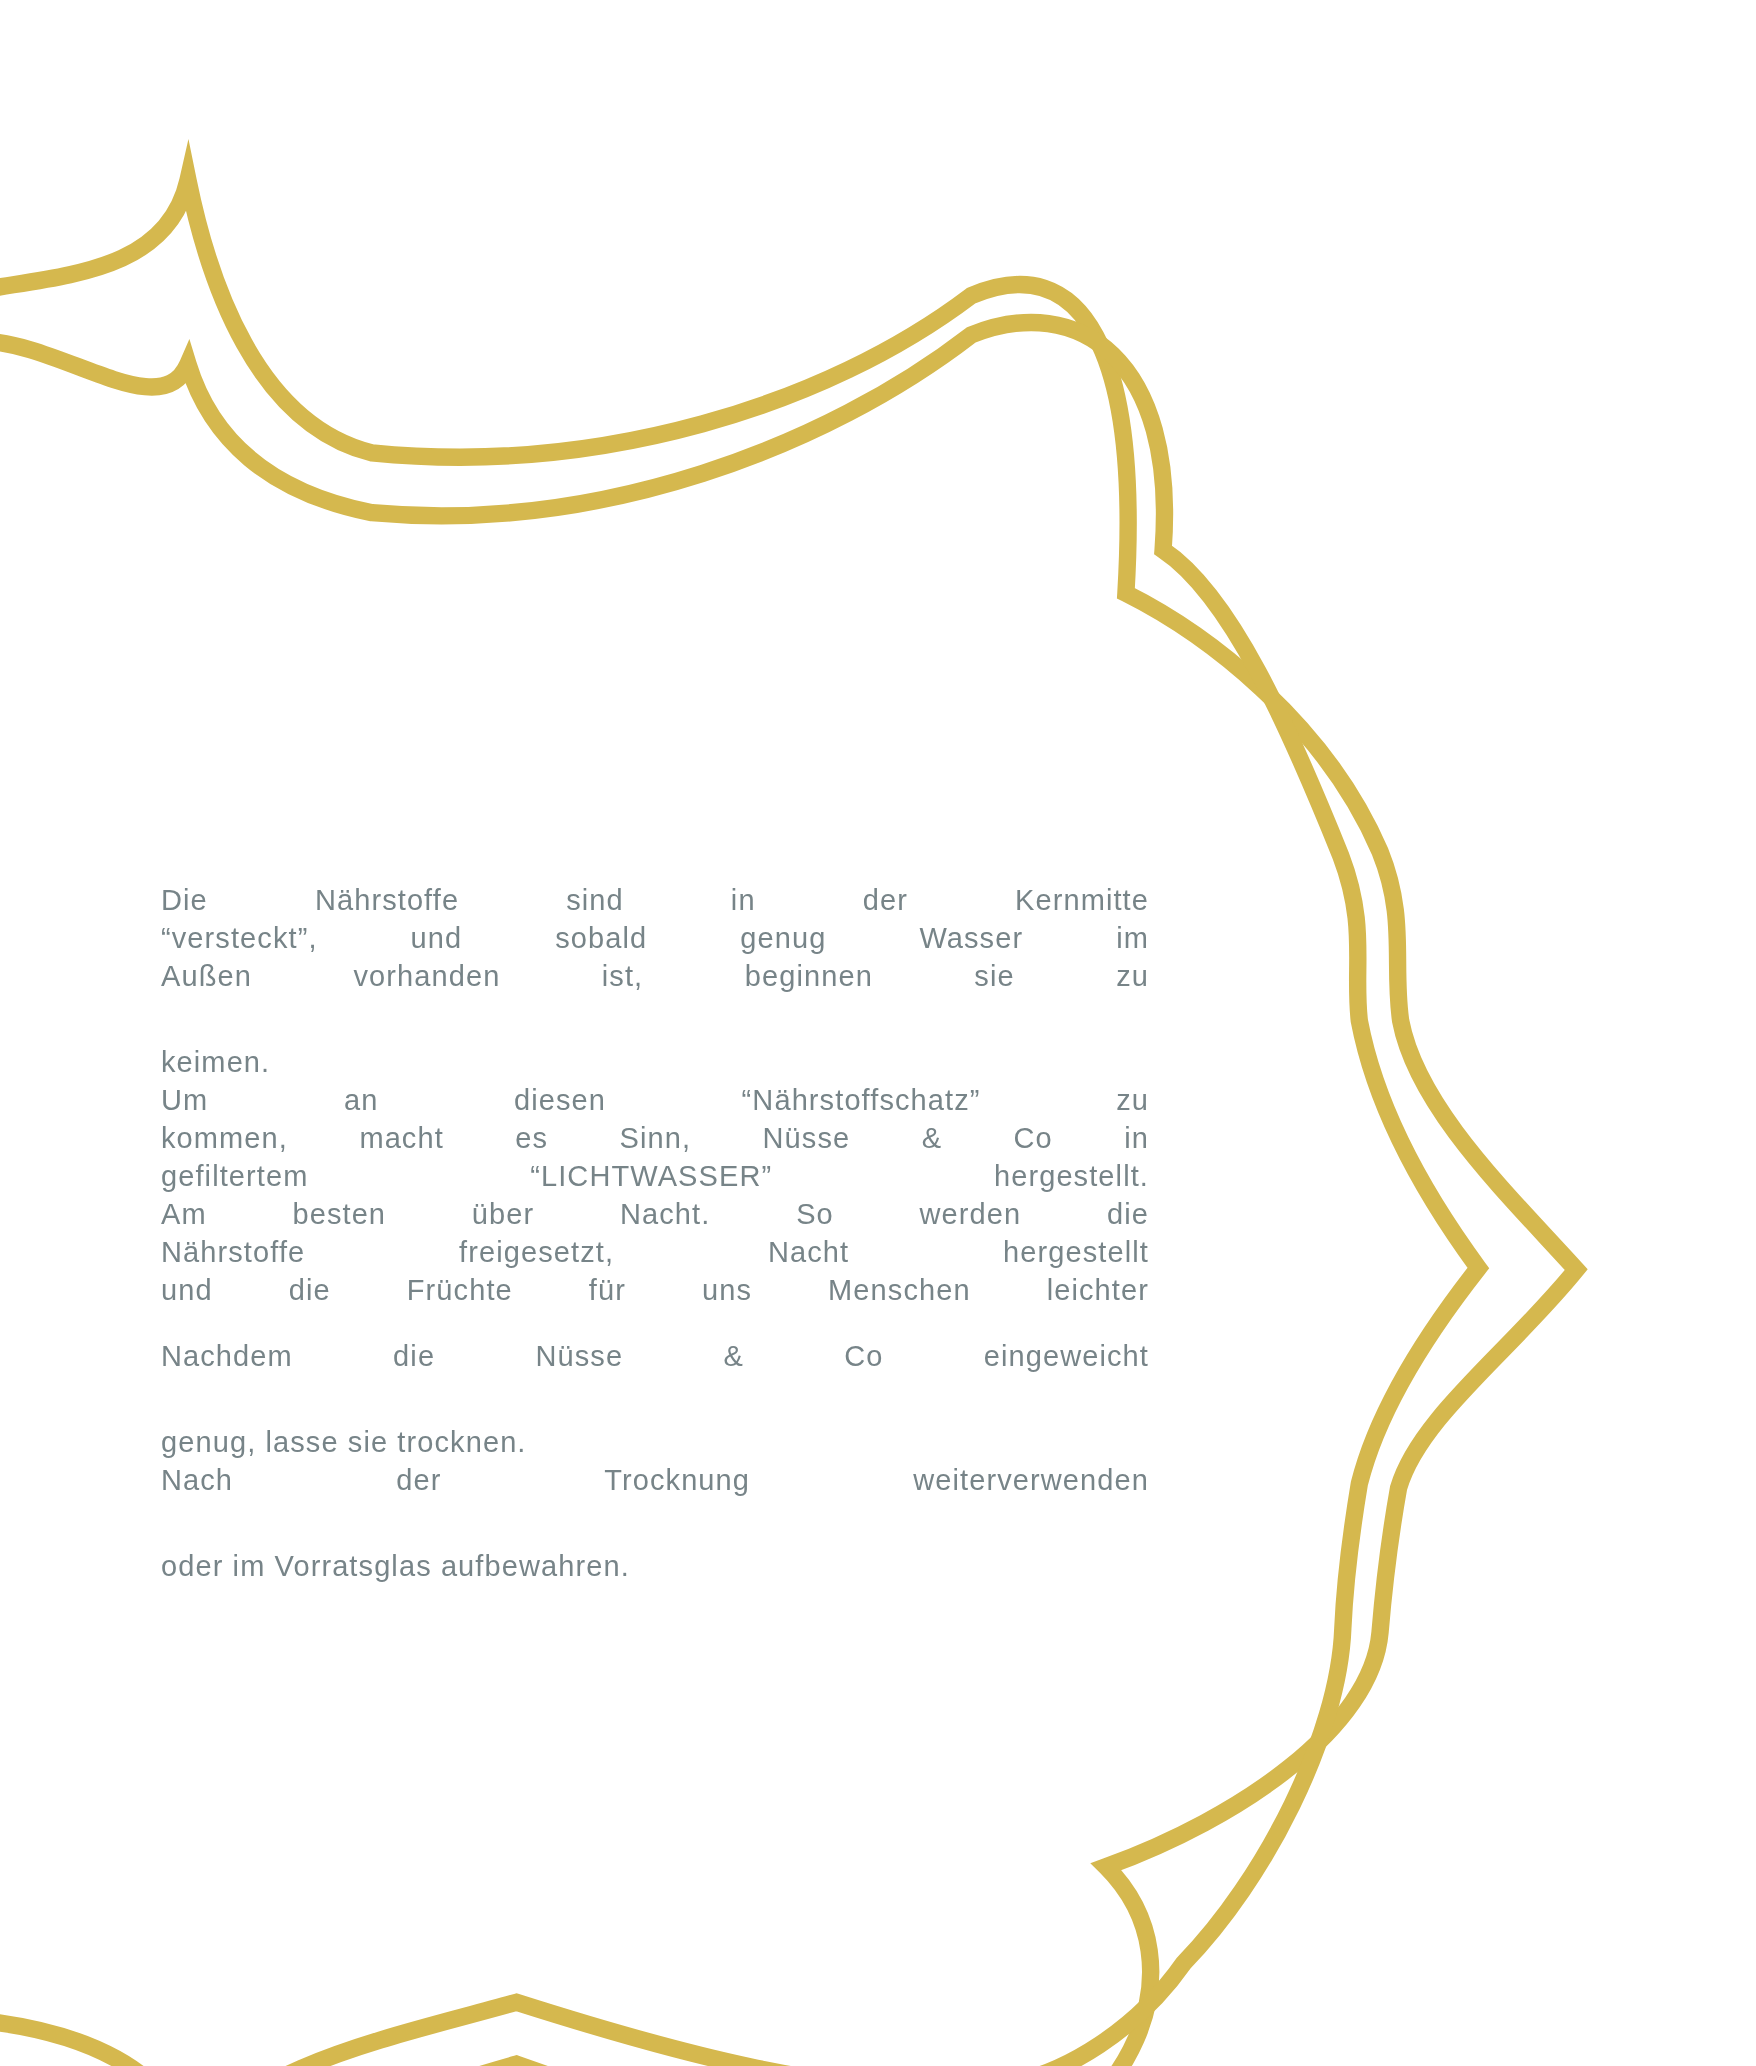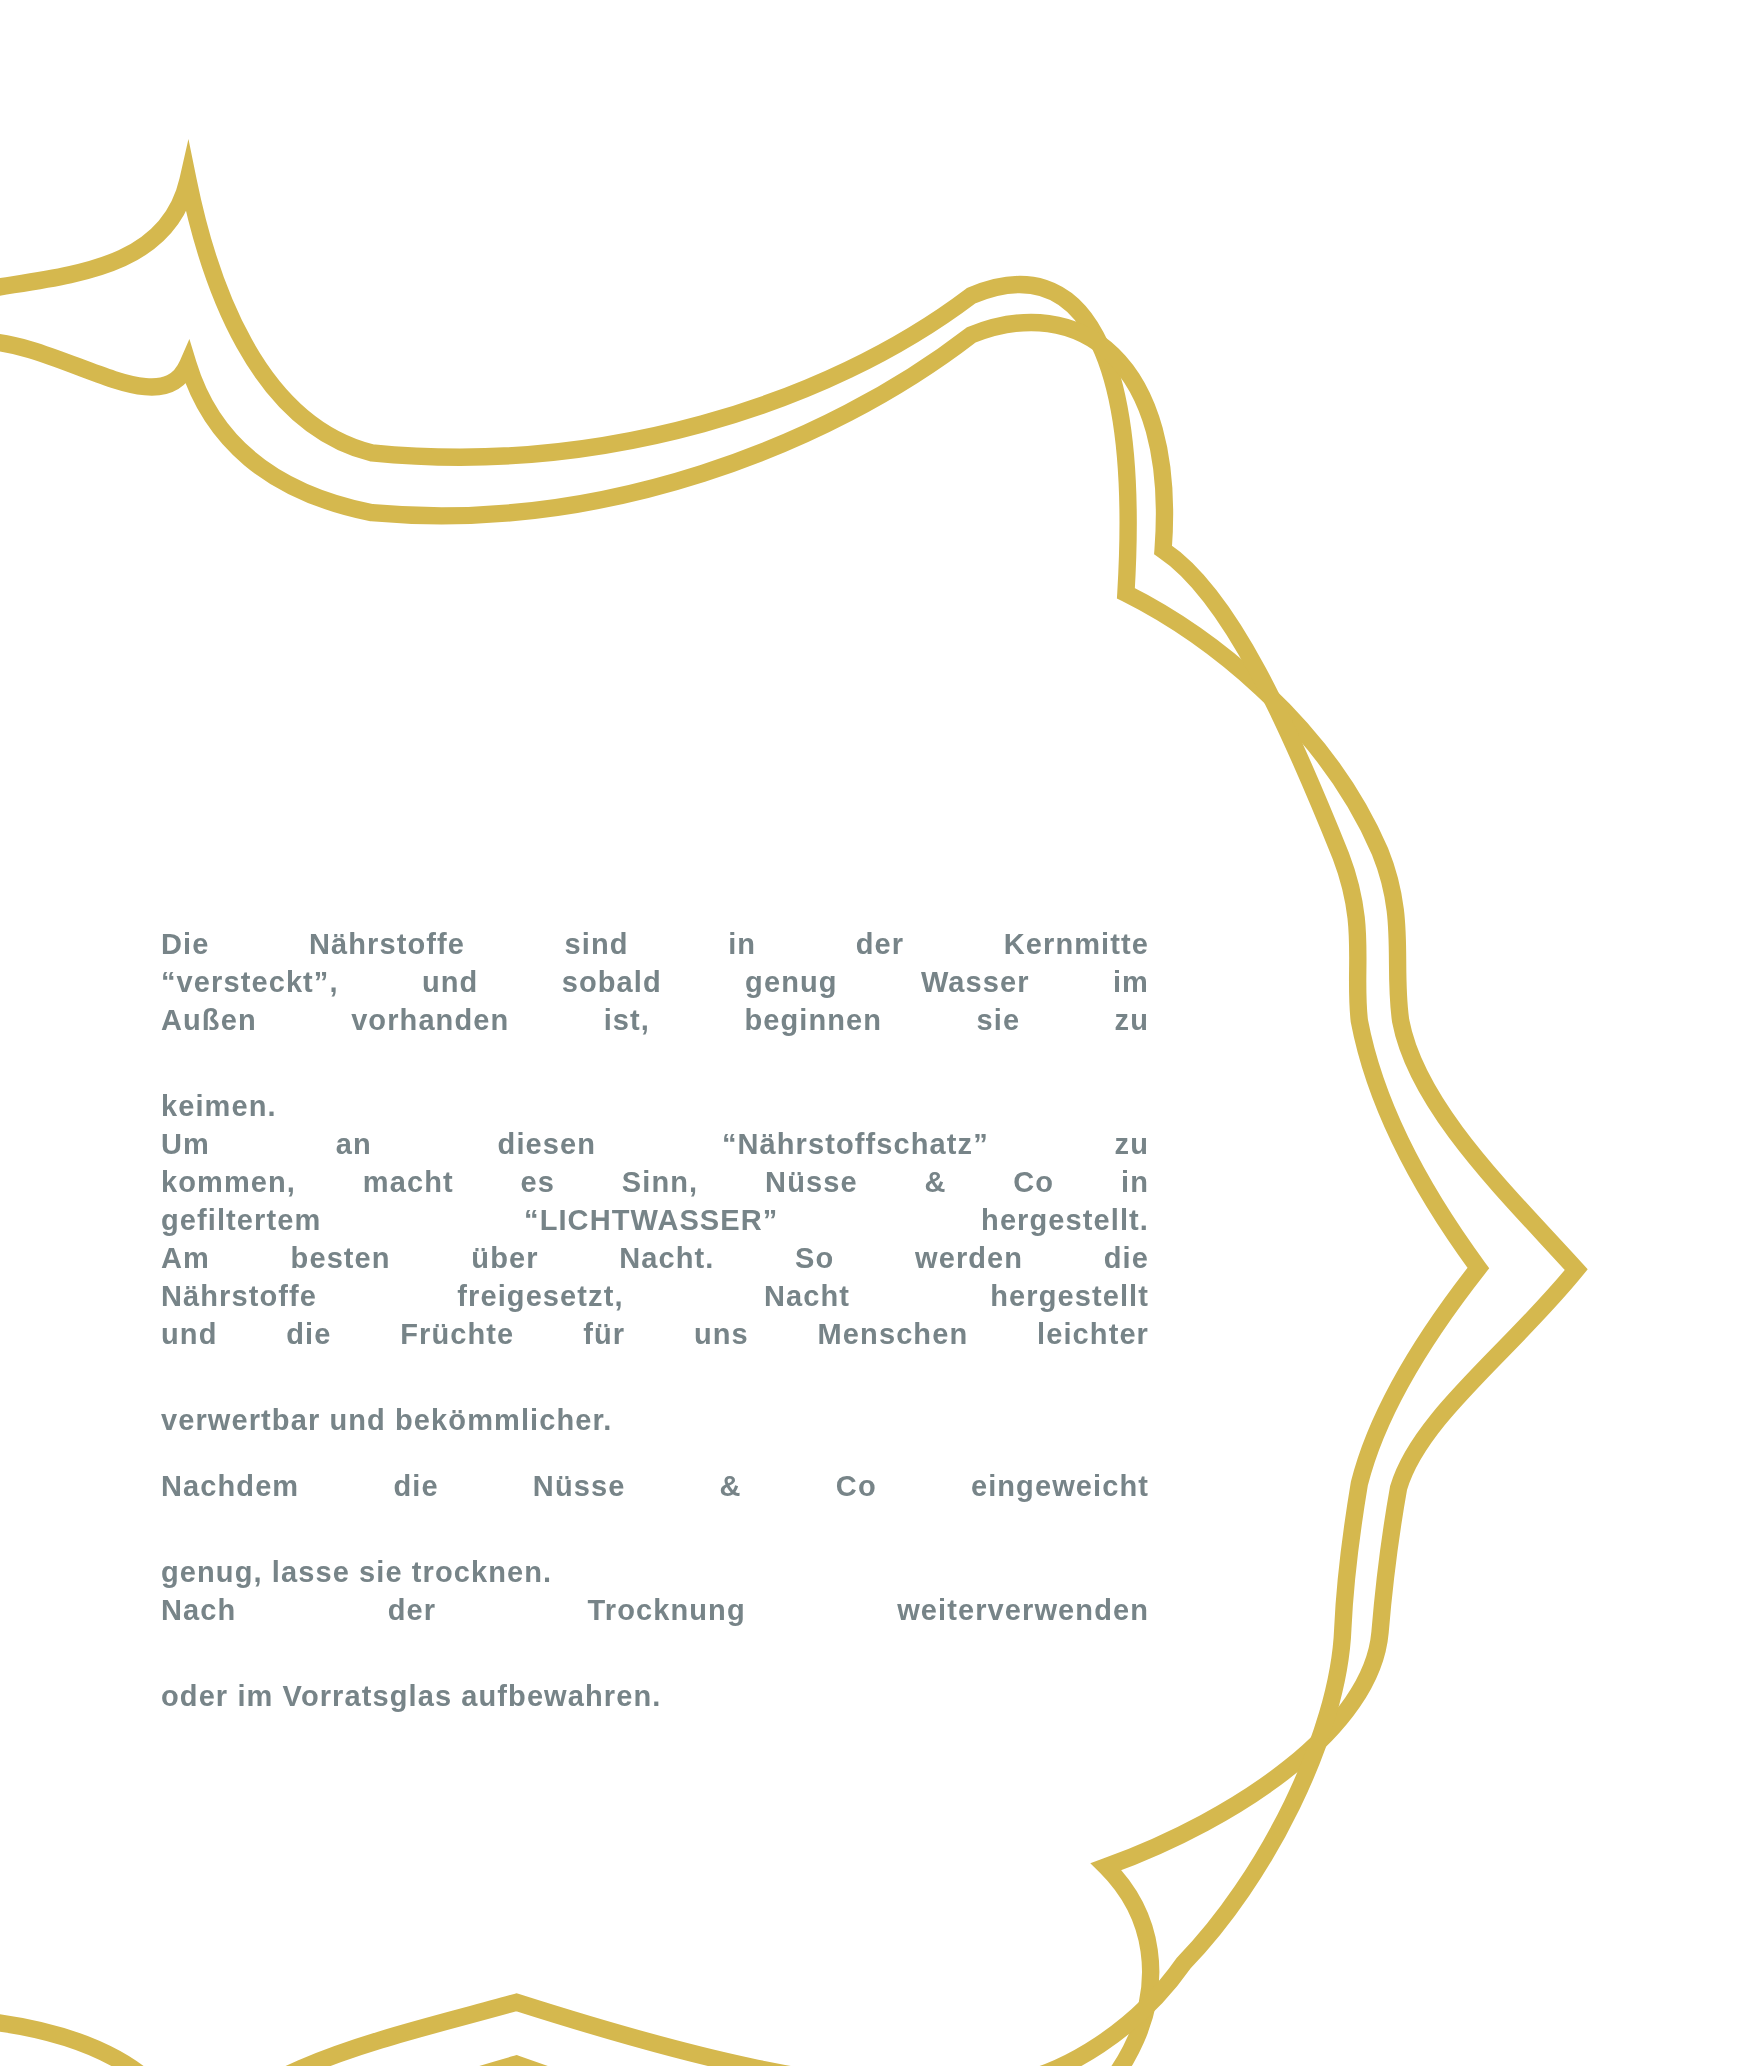--- a/index.html
+++ b/index.html
@@ -21,26 +21,26 @@
     position: absolute;
     left: 0;
     top: 0;
     width: 1756px;
     height: 2441px;
     display: block;
   }
   .body-text {
     position: absolute;
     left: 161px;
-    top: 925px;
+    top: 881px;
     width: 988px;
     color: #778488;
     font-size: 29px;
     line-height: 38px;
-    font-weight: 700;
+    font-weight: 400;
     letter-spacing: 1.1px;
   }
   .body-text .line {
     text-align: justify;
     text-align-last: justify;
     white-space: normal;
   }
   .body-text .line.pl {
     text-align-last: left;
     margin-top: 48px;
@@ -95,21 +95,20 @@
     <div class="line">Die Nährstoffe sind in der Kernmitte</div>
     <div class="line">“versteckt”, und sobald genug Wasser im</div>
     <div class="line">Außen vorhanden ist, beginnen sie zu</div>
     <div class="line pl">keimen.</div>
     <div class="line">Um an diesen “Nährstoffschatz” zu</div>
     <div class="line">kommen, macht es Sinn, Nüsse &amp; Co in</div>
     <div class="line">gefiltertem “LICHTWASSER” hergestellt.</div>
     <div class="line">Am besten über Nacht. So werden die</div>
     <div class="line">Nährstoffe freigesetzt, Nacht hergestellt</div>
     <div class="line">und die Früchte für uns Menschen leichter</div>
-    <div class="line pl">verwertbar und bekömmlicher.</div>
     <div class="line gap">Nachdem die Nüsse &amp; Co eingeweicht</div>
     <div class="line pl">genug, lasse sie trocknen.</div>
     <div class="line">Nach der Trocknung weiterverwenden</div>
     <div class="line pl">oder im Vorratsglas aufbewahren.</div>
   </div>
 
 </div>
 
 
 </body></html>

